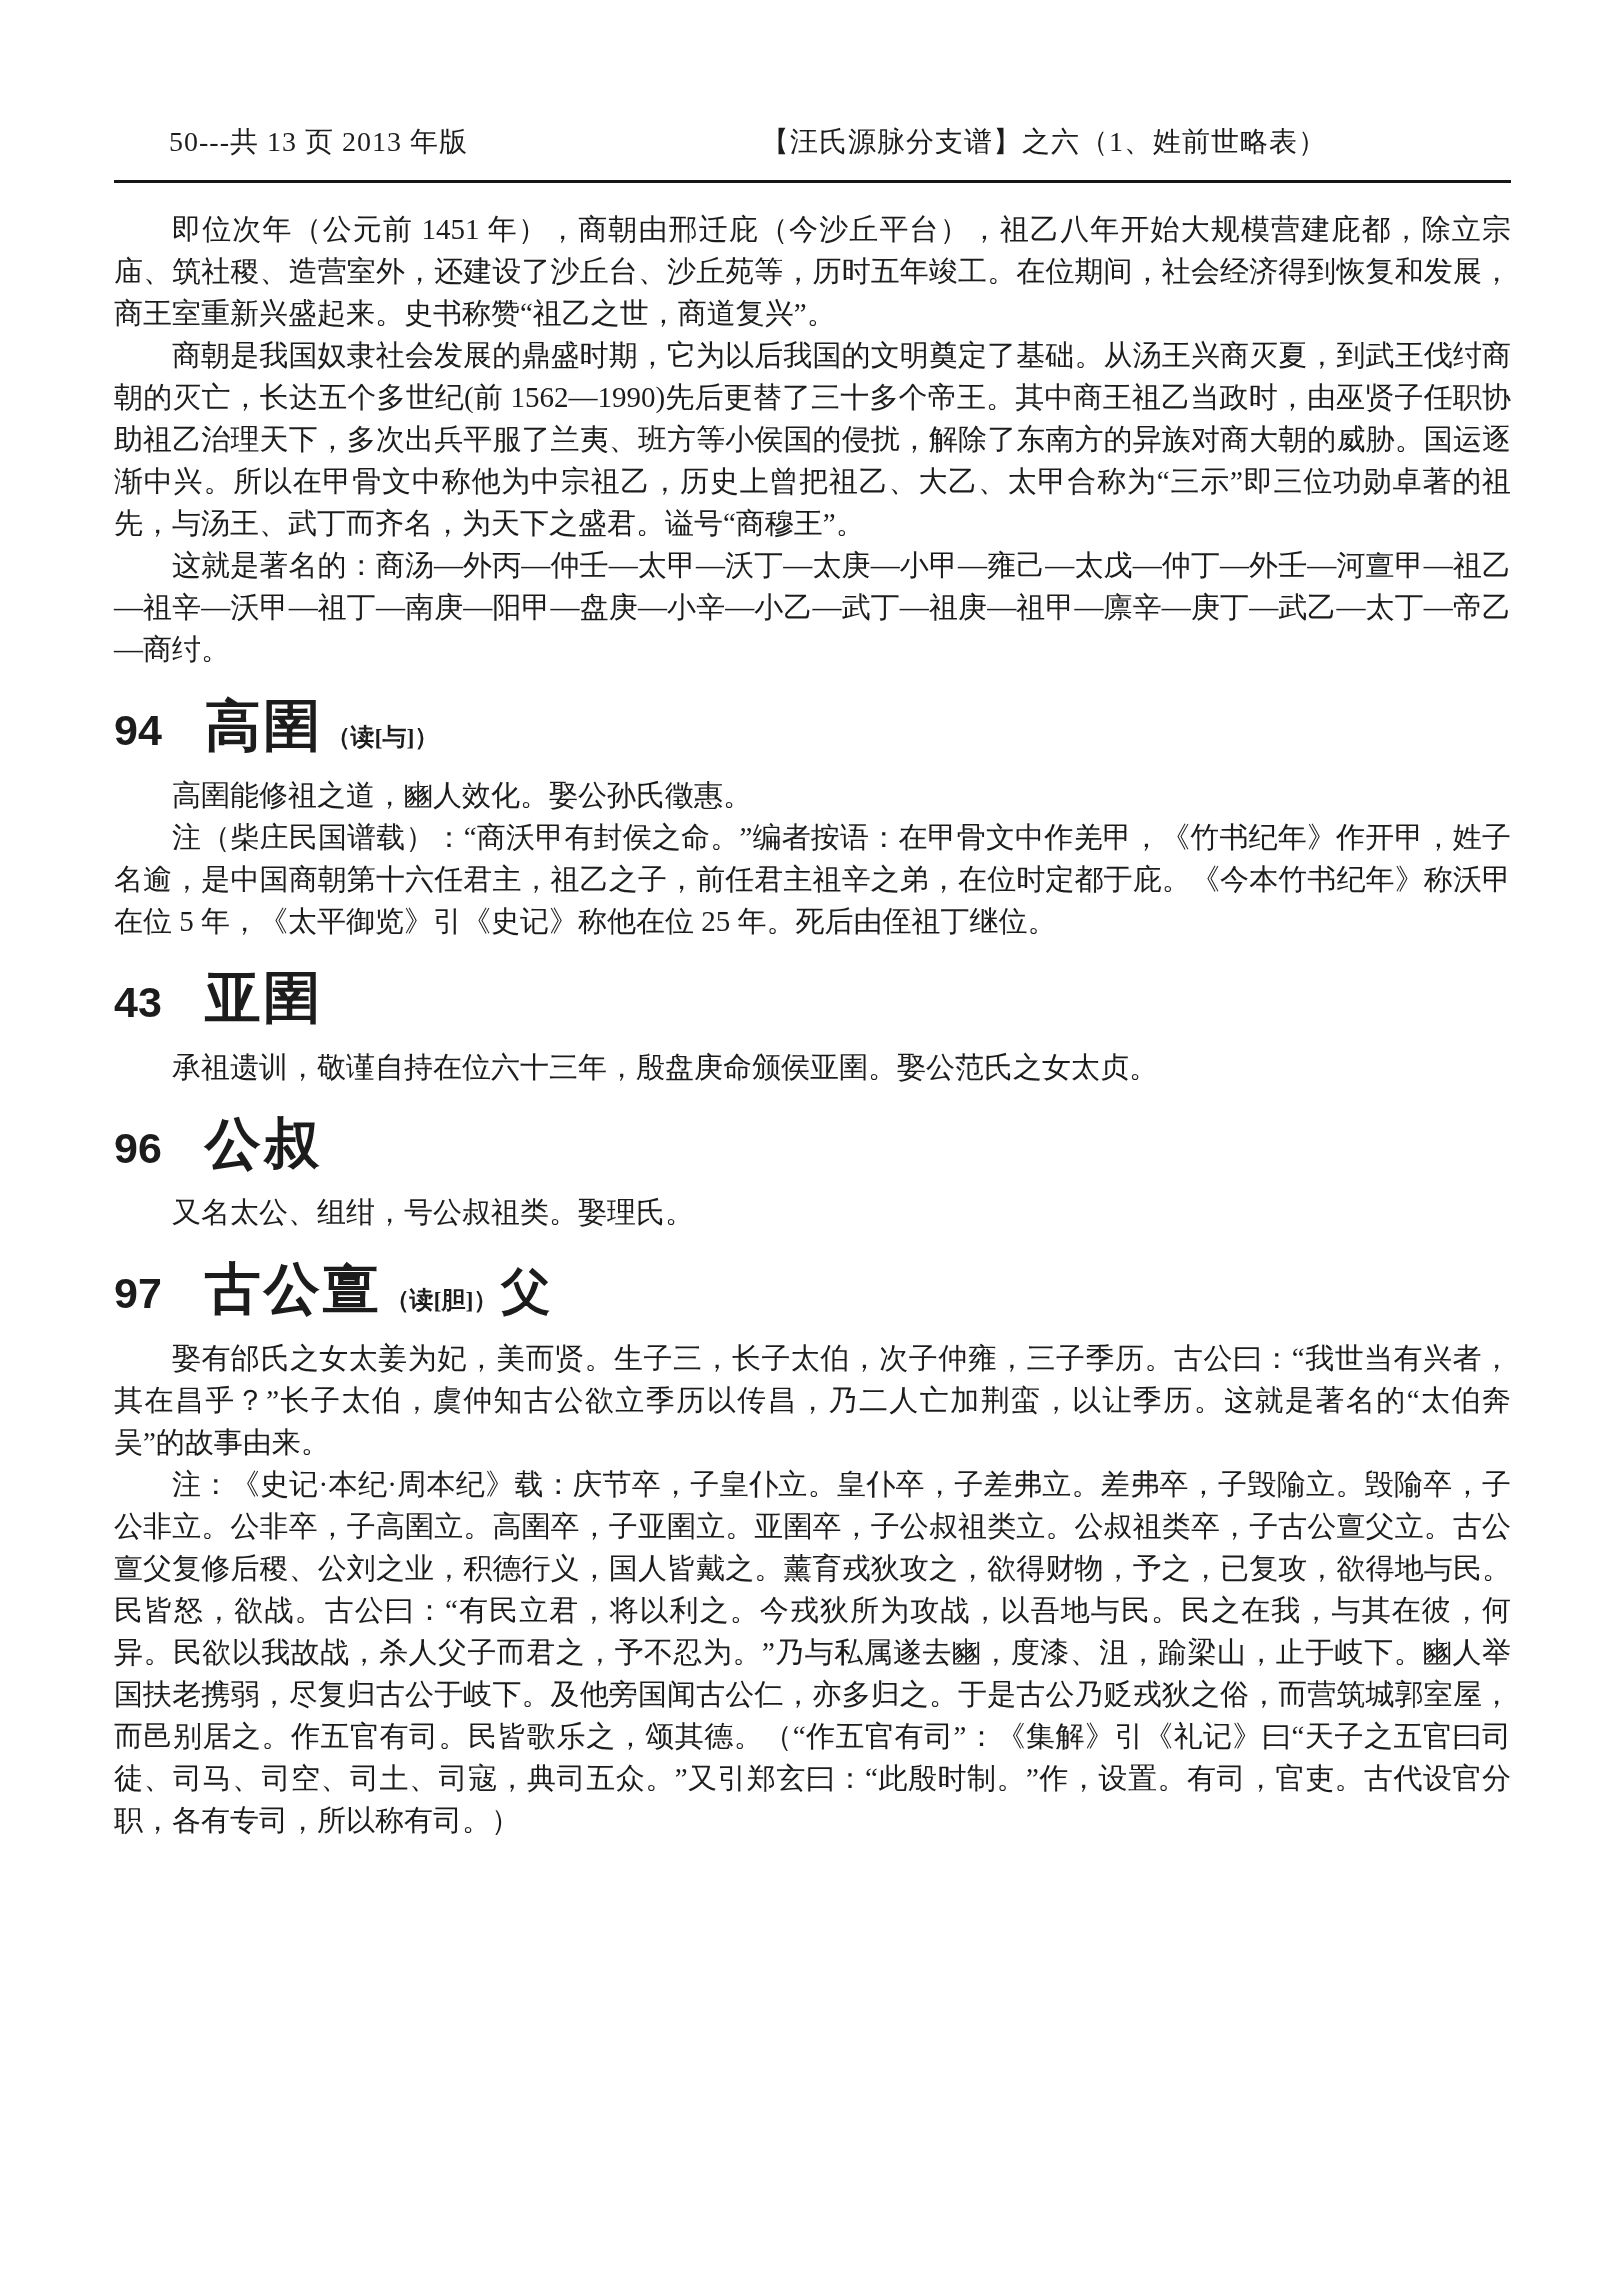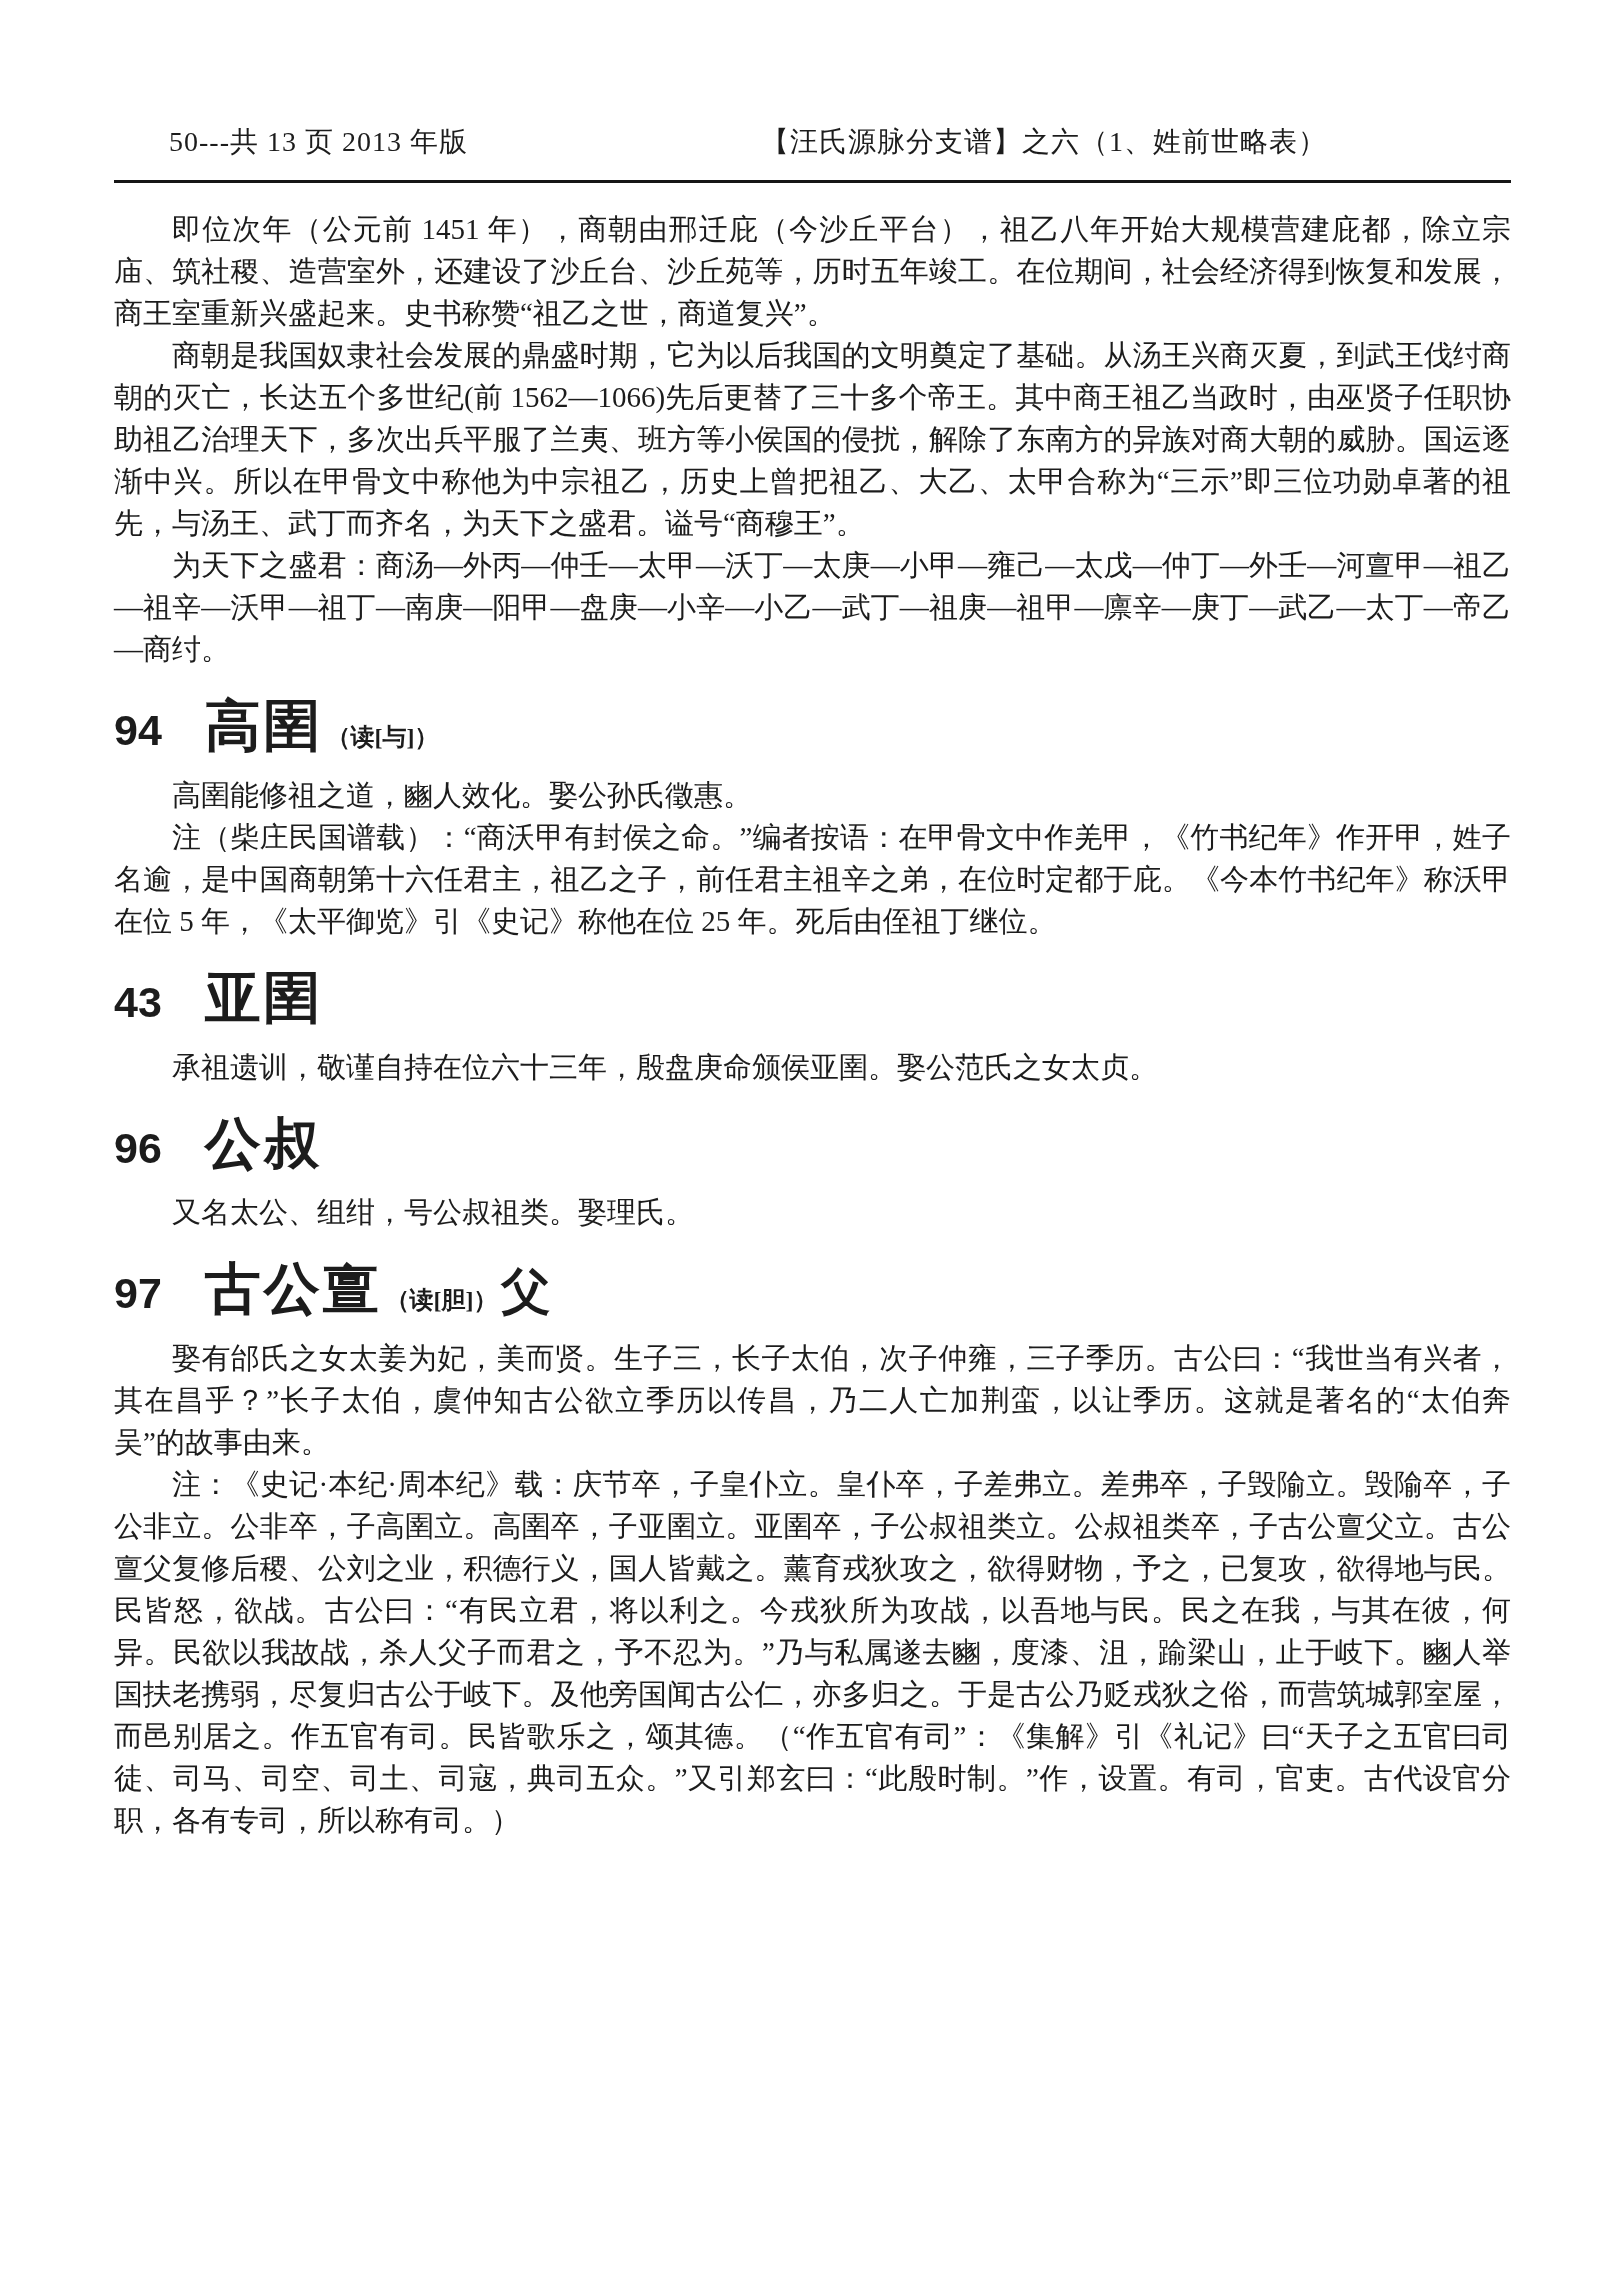--- a/index.html
+++ b/index.html
@@ -50,22 +50,22 @@
 
   <div class="header">
     <span class="header-left">50---共 13 页 2013 年版</span>
     <span class="header-center">【汪氏源脉分支谱】之六（1、姓前世略表）</span>
   </div>
   <hr class="header-rule">
 
   <div class="body-text">
 
     <p>即位次年（公元前 1451 年），商朝由邢迁庇（今沙丘平台），祖乙八年开始大规模营建庇都，除立宗庙、筑社稷、造营室外，还建设了沙丘台、沙丘苑等，历时五年竣工。在位期间，社会经济得到恢复和发展，商王室重新兴盛起来。史书称赞“祖乙之世，商道复兴”。</p>
-    <p>商朝是我国奴隶社会发展的鼎盛时期，它为以后我国的文明奠定了基础。从汤王兴商灭夏，到武王伐纣商朝的灭亡，长达五个多世纪(前 1562—1066)先后更替了三十多个帝王。其中商王祖乙当政时，由巫贤子任职协助祖乙治理天下，多次出兵平服了兰夷、班方等小侯国的侵扰，解除了东南方的异族对商大朝的威胁。国运逐渐中兴。所以在甲骨文中称他为中宗祖乙，历史上曾把祖乙、大乙、太甲合称为“三示”即三位功勋卓著的祖先，与汤王、武丁而齐名，为天下之盛君。谥号“商穆王”。</p>
-    <p>为天下之盛君：商汤—外丙—仲壬—太甲—沃丁—太庚—小甲—雍己—太戊—仲丁—外壬—河亶甲—祖乙—祖辛—沃甲—祖丁—南庚—阳甲—盘庚—小辛—小乙—武丁—祖庚—祖甲—廪辛—庚丁—武乙—太丁—帝乙—商纣。</p>
+    <p>商朝是我国奴隶社会发展的鼎盛时期，它为以后我国的文明奠定了基础。从汤王兴商灭夏，到武王伐纣商朝的灭亡，长达五个多世纪(前 1562—1990)先后更替了三十多个帝王。其中商王祖乙当政时，由巫贤子任职协助祖乙治理天下，多次出兵平服了兰夷、班方等小侯国的侵扰，解除了东南方的异族对商大朝的威胁。国运逐渐中兴。所以在甲骨文中称他为中宗祖乙，历史上曾把祖乙、大乙、太甲合称为“三示”即三位功勋卓著的祖先，与汤王、武丁而齐名，为天下之盛君。谥号“商穆王”。</p>
+    <p>这就是著名的：商汤—外丙—仲壬—太甲—沃丁—太庚—小甲—雍己—太戊—仲丁—外壬—河亶甲—祖乙—祖辛—沃甲—祖丁—南庚—阳甲—盘庚—小辛—小乙—武丁—祖庚—祖甲—廪辛—庚丁—武乙—太丁—帝乙—商纣。</p>
 
     <div class="section">
       <div class="section-heading">
         <span class="sec-num">94</span><span class="sec-title">高圉</span><span class="sec-pron">（读[与]）</span><span class="sec-suffix"></span>
       </div>
       <p>高圉能修祖之道，豳人效化。娶公孙氏徵惠。</p>
       <p>注（柴庄民国谱载）：“商沃甲有封侯之命。”编者按语：在甲骨文中作羌甲，《竹书纪年》作开甲，姓子名逾，是中国商朝第十六任君主，祖乙之子，前任君主祖辛之弟，在位时定都于庇。《今本竹书纪年》称沃甲在位 5 年，《太平御览》引《史记》称他在位 25 年。死后由侄祖丁继位。</p>
     </div>
 
     <div class="section">

